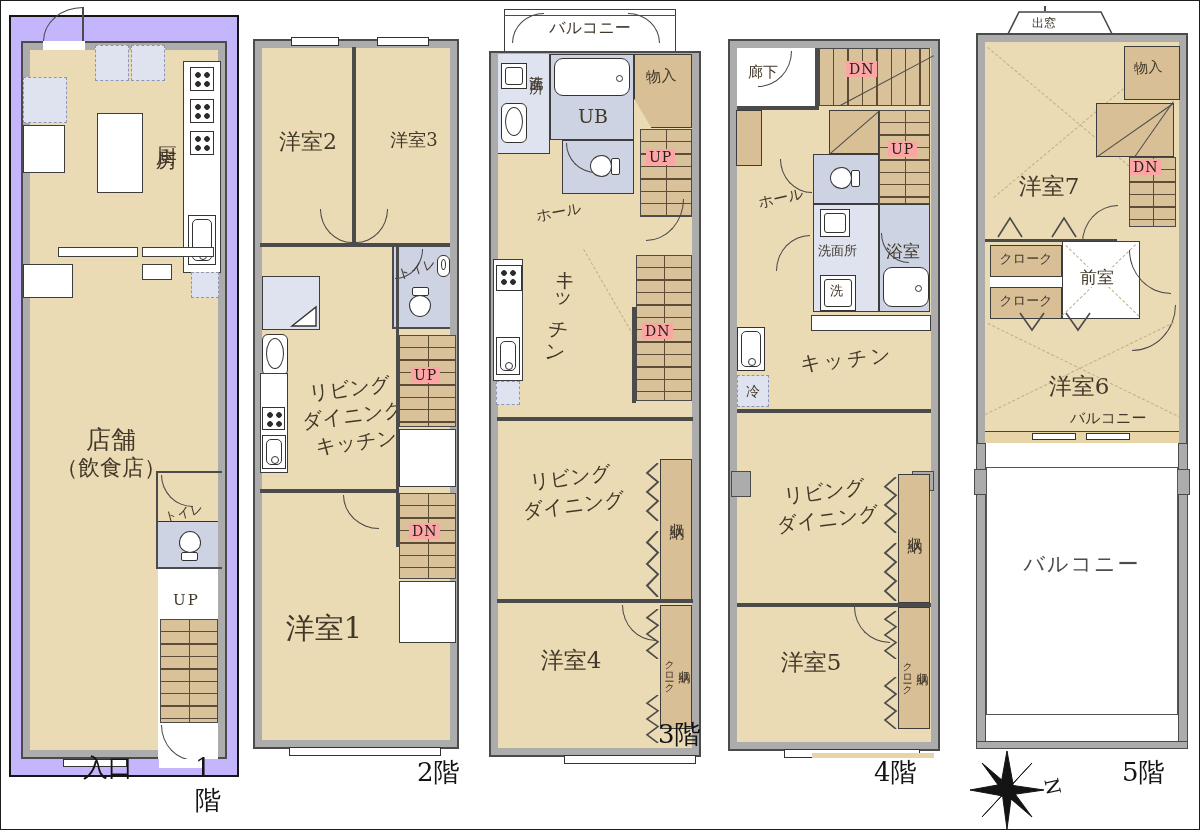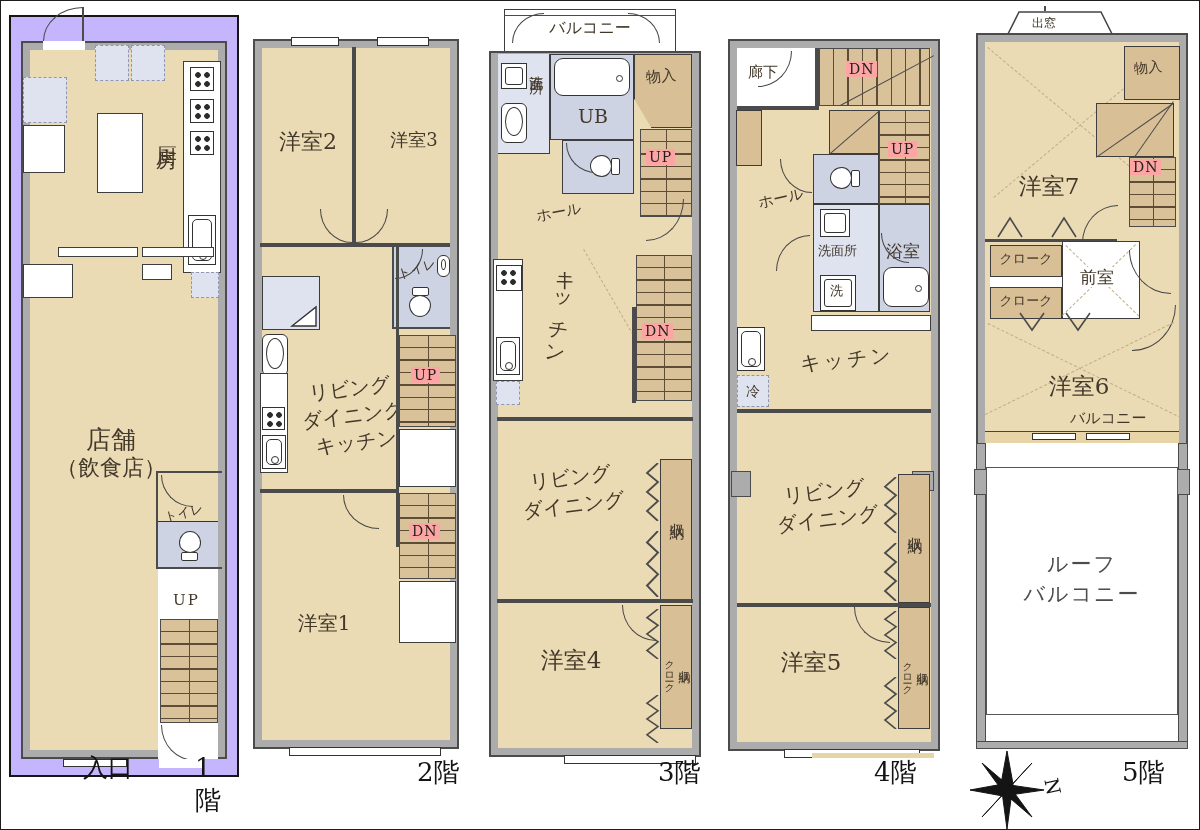--- a/index.html
+++ b/index.html
@@ -138,21 +138,21 @@
   </div>
   <div class="wline" style="left:145px;top:210px;width:3px;height:300px"></div>
   <div class="stairs" style="left:148px;top:298px;width:57px;height:92px"></div>
   <div class="slab" style="left:160px;top:330px">UP</div>
   <div class="abs white b1" style="left:148px;top:392px;width:57px;height:58px"></div>
   <div class="wline" style="left:9px;top:452px;width:138px;height:4px"></div>
   <div class="arc arc-bl" style="left:92px;top:458px;width:36px;height:34px"></div>
   <div class="stairs" style="left:148px;top:456px;width:57px;height:86px"></div>
   <div class="slab" style="left:158px;top:486px">DN</div>
   <div class="abs white b1" style="left:148px;top:544px;width:57px;height:62px"></div>
-  <div class="lab ctr" style="left:18px;top:574px;width:110px;font-size:20px">洋室1</div>
+  <div class="lab ctr" style="left:18px;top:574px;width:110px;font-size:29px">洋室1</div>
   <div class="win" style="left:38px;top:710px;width:152px;height:9px"></div>
   <div class="flab" style="left:166px;top:718px">2階</div>
 </div>
 
 <div class="abs" style="left:487px;top:6px;width:216px;height:776px">
   <div class="abs white b" style="left:16px;top:2px;width:172px;height:44px"></div>
   <div class="wline" style="left:16px;top:8px;width:172px;height:1.2px"></div>
   <div class="lab ctr" style="left:16px;top:11px;width:172px;font-size:16px">バルコニー</div>
   <div class="arc arc-tl" style="left:24px;top:6px;width:32px;height:30px"></div>
   <div class="arc arc-tr" style="left:140px;top:6px;width:32px;height:30px"></div>
@@ -205,21 +205,21 @@
   <div class="abs tan b" style="left:172px;top:598px;width:32px;height:124px"></div>
   <div class="lab vert" style="left:175px;top:646px;font-size:10px;letter-spacing:0">クローク</div>
   <div class="lab vert" style="left:189px;top:654px;font-size:12px;letter-spacing:1px">収納</div>
   <svg class="abs" style="left:156px;top:602px;width:16px;height:50px" viewBox="0 0 16 58" preserveAspectRatio="none">
         <polyline points="14,0 3,10 14,19 3,29 14,38 3,48 14,58" fill="none" stroke="#4b4b4b" stroke-width="1.8"></polyline>
       </svg>
   <svg class="abs" style="left:156px;top:688px;width:16px;height:48px" viewBox="0 0 16 58" preserveAspectRatio="none">
         <polyline points="14,0 3,10 14,19 3,29 14,38 3,48 14,58" fill="none" stroke="#4b4b4b" stroke-width="1.8"></polyline>
       </svg>
   <div class="win" style="left:76px;top:748px;width:132px;height:9px"></div>
-  <div class="flab" style="left:170px;top:748px">3階</div>
+  <div class="flab" style="left:170px;top:710px">3階</div>
 </div>
 
 <div class="abs" style="left:727px;top:36px;width:214px;height:748px">
   <div class="wall" style="left:0;top:2px;width:212px;height:712px"></div>
   <div class="abs beige" style="left:9px;top:11px;width:194px;height:694px"></div>
   <div class="abs white" style="left:9px;top:11px;width:78px;height:60px"></div>
   <div class="wline" style="left:87px;top:11px;width:4px;height:60px"></div>
   <div class="wline" style="left:9px;top:69px;width:82px;height:4px"></div>
   <div class="lab" style="left:20px;top:26px;font-size:15px">廊下</div>
   <div class="arc arc-br" style="left:30px;top:14px;width:34px;height:36px"></div>
@@ -336,21 +336,20 @@
   <div class="win" style="left:58px;top:428px;width:44px;height:7px"></div>
   <div class="win" style="left:112px;top:428px;width:44px;height:7px"></div>
   <div class="abs" style="left:2px;top:438px;width:10px;height:306px;background:#acacac;border:1.5px solid #4b4b4b"></div>
   <div class="abs" style="left:204px;top:438px;width:10px;height:306px;background:#acacac;border:1.5px solid #4b4b4b"></div>
   <div class="abs" style="left:2px;top:736px;width:212px;height:8px;background:#acacac;border:1.5px solid #4b4b4b"></div>
   <div class="abs white" style="left:12px;top:438px;width:192px;height:298px"></div>
   <div class="abs" style="left:0;top:464px;width:26px;height:26px;background:#acacac;border:1.5px solid #4b4b4b"></div>
   <div class="abs" style="left:190px;top:464px;width:26px;height:26px;background:#acacac;border:1.5px solid #4b4b4b"></div>
   <div class="abs white" style="left:12px;top:462px;width:192px;height:248px;border:1.5px solid #555"></div>
   <div class="lab ctr" style="left:40px;top:544px;width:136px;font-size:21px;line-height:1.45;color:#4c4c4c;letter-spacing:2px">
-    <span style="display:block">ルーフ</span>
     <span style="display:block">バルコニー</span>
   </div>
   <div class="flab" style="left:148px;top:750px">5階</div>
   <svg class="abs" style="left:-4px;top:746px;width:74px;height:78px" viewBox="0 0 74 78">
     <g fill="#141414" stroke="#141414" stroke-width="1">
       <polygon points="37,0 43,33 37,78 31,33"></polygon>
       <polygon points="0,39 33,33 74,39 33,45"></polygon>
       <polygon points="12,12 40,36 62,66 34,42"></polygon>
       <polygon points="62,12 40,36 12,66 34,42"></polygon>
     </g>

